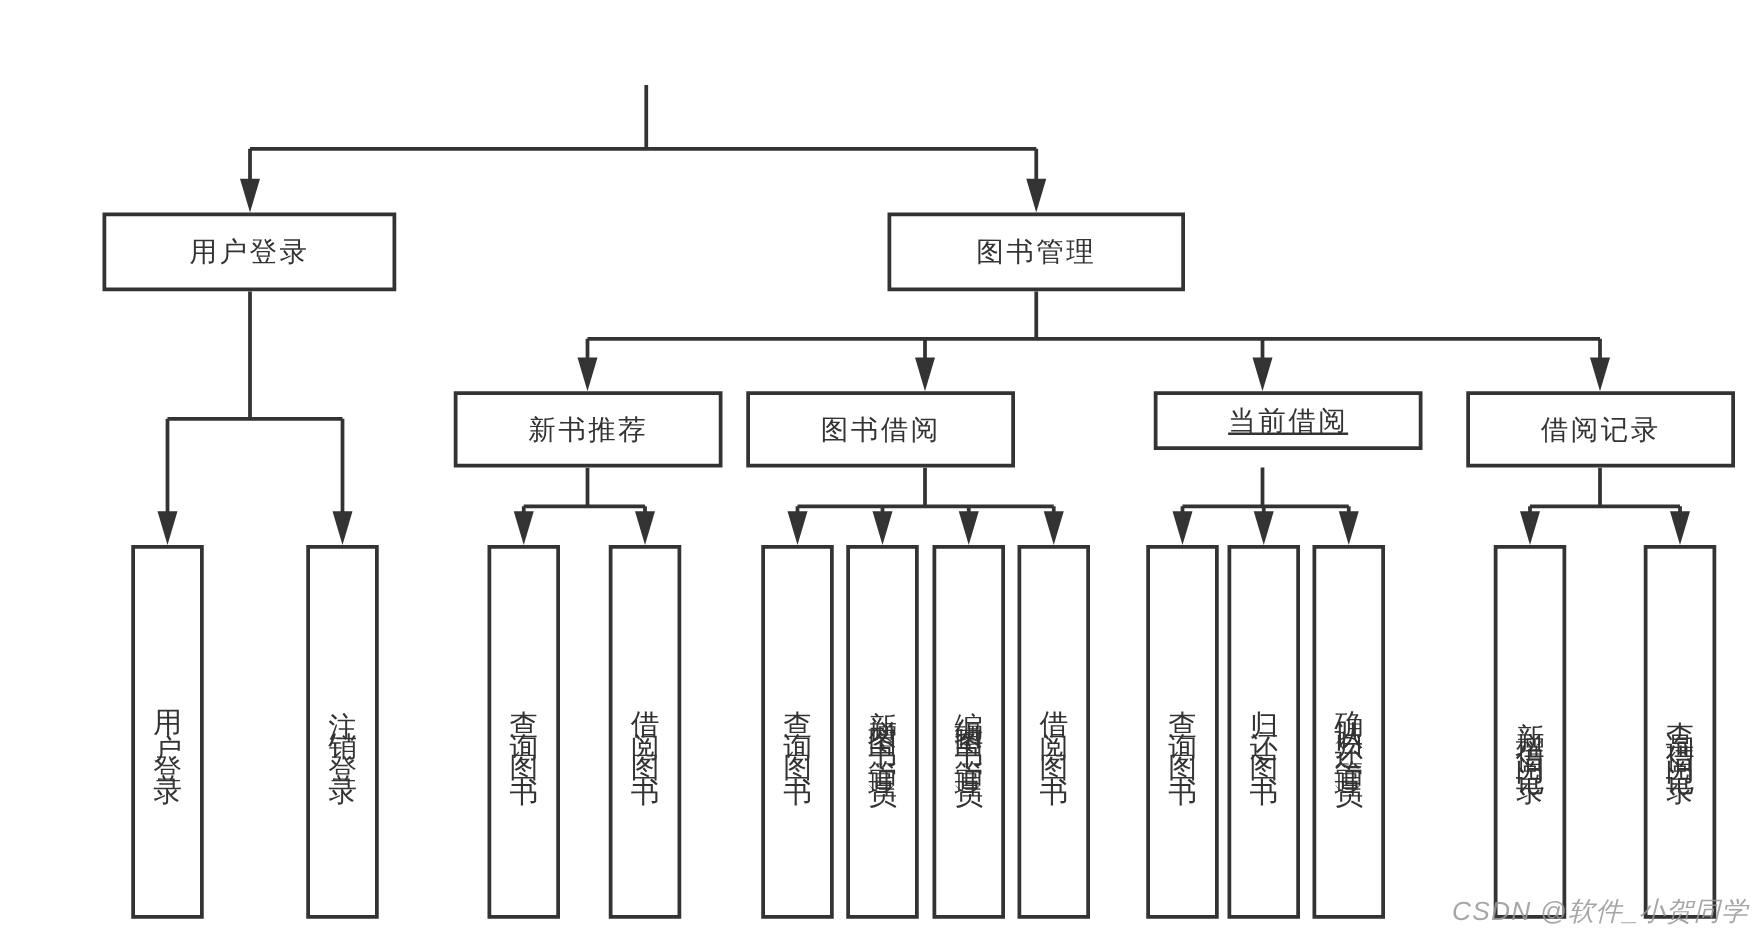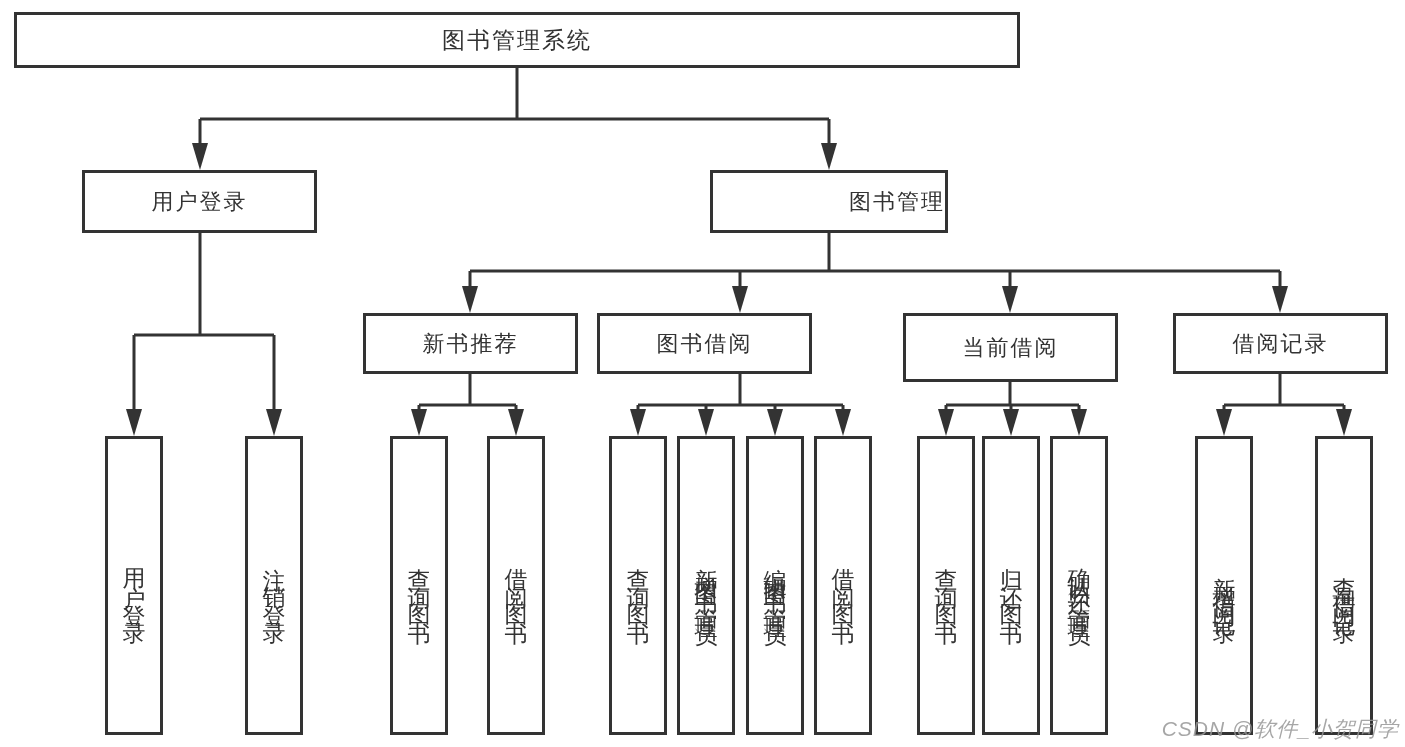--- a/index.html
+++ b/index.html
@@ -98,38 +98,35 @@
       <polygon points="767,409 783,409 775,436"></polygon>
       <polygon points="835,409 851,409 843,436"></polygon>
       <polygon points="938,409 954,409 946,436"></polygon>
       <polygon points="1003,409 1019,409 1011,436"></polygon>
       <polygon points="1071,409 1087,409 1079,436"></polygon>
       <polygon points="1216,409 1232,409 1224,436"></polygon>
       <polygon points="1336,409 1352,409 1344,436"></polygon>
     </g>
   </svg>
 
-  <div class="box root" style="left:14px; top:12px; width:1006px; height:56px;">
-    <span class="lbl">图书管理系统</span>
-  </div>
 
   <div class="box" style="left:82px; top:170px; width:235px; height:63px;">
     <span class="lbl">用户登录</span>
   </div>
-  <div class="box" style="left:710px; top:170px; width:238px; height:63px;justify-content:flex-end;">
+  <div class="box" style="left:710px; top:170px; width:238px; height:63px;">
     <span class="lbl">图书管理</span>
   </div>
 
   <div class="box" style="left:363px; top:313px; width:215px; height:61px;">
     <span class="lbl">新书推荐</span>
   </div>
   <div class="box" style="left:597px; top:313px; width:215px; height:61px;">
     <span class="lbl">图书借阅</span>
   </div>
-  <div class="box" style="left:903px; top:313px; width:215px; height:69px;">
+  <div class="box" style="left:923px; top:313px; width:215px; height:47px;text-decoration:underline;">
     <span class="lbl">当前借阅</span>
   </div>
   <div class="box" style="left:1173px; top:313px; width:215px; height:61px;">
     <span class="lbl">借阅记录</span>
   </div>
 
   <div class="box v" style="left:105px; top:436px; width:58px; height:299px;">
     <span class="vlbl ls-s">用户登录</span>
   </div>
   <div class="box v" style="left:245px; top:436px; width:58px; height:299px;">

